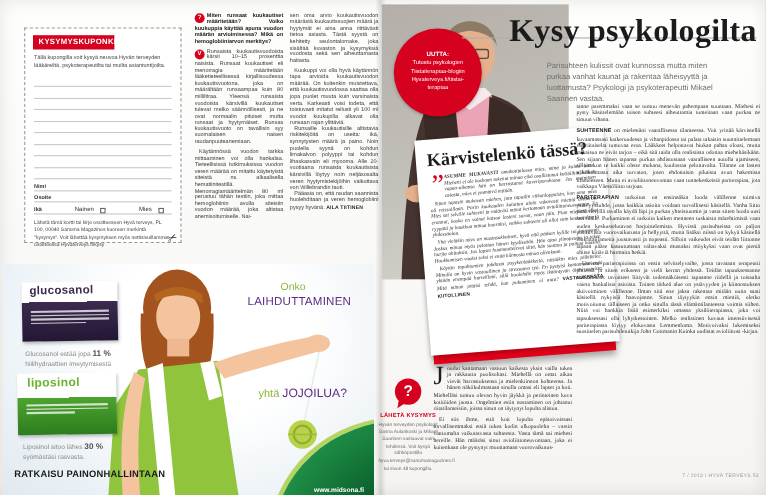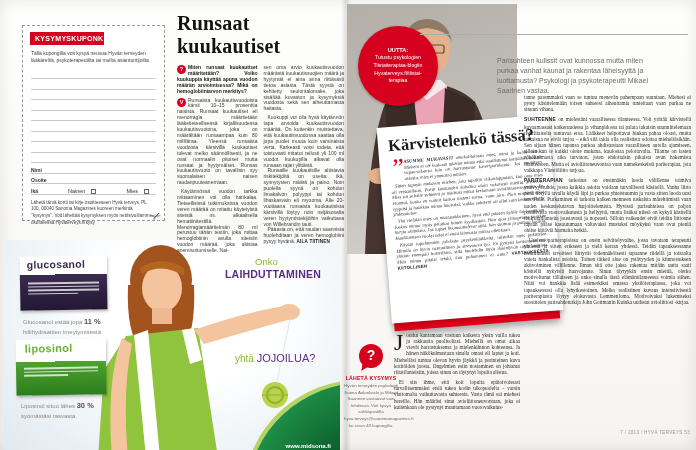--- a/index.html
+++ b/index.html
@@ -19,21 +19,21 @@
   .cgap{width:22px}
   .coupon-foot{font-size:4.6px;line-height:1.5;color:#444;margin:5px 1px 0}
   .scissors{position:absolute;right:3px;bottom:-3px;font-size:11px;color:#333;transform:rotate(-25deg)}
 
   
   .ad{position:absolute;left:3px;top:240px;width:337px;height:218px;background:radial-gradient(ellipse at 55% 30%,#ffffff 35%,#e9f0f5 78%,#dfe8ee 100%);overflow:hidden}
   .ad svg{position:absolute;left:95px;top:0}
   .green-corner{position:absolute;right:-28px;bottom:-34px;width:120px;height:110px;background:radial-gradient(circle at 100% 100%,#0b5e2d 30%,#1d8c44 70%,#7fb93a 100%);border-radius:100% 0 0 0;box-shadow:-3px -3px 0 rgba(168,204,60,.8)}
   .ad-url{position:absolute;right:9px;bottom:9px;color:#fff;font-weight:bold;font-size:6px}
   .onko{position:absolute;left:252px;top:16px;color:#8ab73b;font-size:9.5px}
-  .laihdut{position:absolute;left:222px;top:28px;color:#5b2c83;font-weight:bold;font-size:10.5px;letter-spacing:.2px}
+  .laihdut{position:absolute;left:222px;top:28px;color:#5b2c83;font-weight:normal;font-size:10.5px;letter-spacing:.2px}
   .yhta-row{position:absolute;left:232px;top:112px;font-size:10px}
   .yhta{color:#8ab73b}
   .jojo{color:#5b2c83;font-weight:normal;font-size:11px}
   .pbox{position:absolute;box-shadow:1px 2px 3px rgba(0,0,0,.25)}
   .gluco{left:17px;top:16px;width:87px;height:54px;background:linear-gradient(#ffffff 0 34%,#3b2b4f 34%,#241735 100%);transform:rotate(-1deg)}
   .gluco .brand{color:#3b2b4f;font-weight:bold;font-size:10.5px;letter-spacing:.3px;padding:2px 0 0 7px}
   .lipo{left:13px;top:99px;width:90px;height:56px;background:linear-gradient(#ffffff 0 40%,#4da32f 40%,#2c7d1d 100%);transform:rotate(-1deg)}
   .lipo .brand{color:#6ab32f;font-weight:bold;font-size:11px;letter-spacing:.3px;padding:3px 0 0 9px}
   .fineprint{position:absolute;left:8px;right:8px;display:flex;flex-direction:column;gap:2px}
   .fineprint i{display:block;height:1.5px;background:rgba(255,255,255,.75)}
@@ -162,25 +162,25 @@
       <div class="fineprint" style="top:28px">
           <i></i>
           <i></i>
           <i style="width:60%"></i>
         </div>
     </div>
     <p class="claim claim2"><span>Liposinol sitoo lähes </span><b>30 %</b><span> syömästäsi rasvasta.</span></p>
     <div class="onko">Onko</div>
     <div class="laihdut">LAIHDUTTAMINEN</div>
     <div class="yhta-row"><span class="yhta">yhtä </span><span class="jojo">JOJOILUA?</span></div>
+    <div class="ratkaisu">RATKAISU PAINONHALLINTAAN</div>
     <div class="ad-url">www.midsona.fi</div>
   </div>
 
   <div class="amid">
-    <h1>Runsaat kuukautiset</h1>
     <div class="cols">
       <div class="col">
         <p><span class="ci">?</span><span class="qtext">Miten runsaat kuukautiset määritetään? Voiko kuukuppia käyttää apuna vuodon määrän arvioimisessa? Mikä on hemoglobiiniarvon merkitys?</span></p>
         <p><span class="ci">V</span><span>Runsaista kuukautisvuodoista kärsii 10–15 prosenttia naisista. Runsaat kuukautiset eli menorragia määritetään lääketieteellisessä kirjallisuudessa kuukautisvuotona, joka on määrältään runsaampaa kuin 80 millilitraa. Yleensä runsaista vuodoista kärsivillä kuukautiset tulevat melko säännöllisesti, ja ne ovat normaalin pituiset mutta runsaat ja hyytymäiset. Runsas kuukautisvuoto on tavallisin syy suomalaisen naisen raudanpuuteanemiaan.</span></p>
         <p class="ind">Käytännössä vuodon tarkka mittaaminen voi olla hankalaa. Tieteellisissä tutkimuksissa vuodon veren määrää on mitattu käytetyistä siteistä ns. alkaalisella hematiinitestillä. Menorragiamääritelmän 80 ml perustuu tähän testiin, joka mittaa hemoglobiinin avulla siteisiin vuodon määrää, joka altistaa anemisoitumiselle. Nai-</p>
       </div>
       <div class="col">
         <p>sen oma arvio kuukautisvuodon määrästä kuukautissuojien määrä ja hyytymät ei aina anna riittävästi tietoa asiasta. Tästä syystä on kehitetty seulontalomake, joka sisältää kuvaston ja kysymyksiä vuodosta sekä sen aiheuttamasta haitasta.</p>
         <p class="ind">Kuukuppi voi olla hyvä käytännön tapa arvioida kuukautisvuodon määrää. On kuitenkin muistettava, että kuukautisvuodossa saattaa olla jopa puolet muuta kuin varsinaista verta. Karkeasti voisi todeta, että toistuvasti mitatut reilusti yli 100 ml vuodot kuukupilla alkavat olla runsaan rajan ylittäviä.</p>
         <p class="ind">Runsaille kuukautisille altistavia riskitekijöitä on useita: ikä, synnytysten määrä ja paino. Noin puolella syynä on kohdun limakalvon polyyppi tai kohdun lihaskasvain eli myooma. Alle 20-vuotiaana runsaista kuukautisista kärsivillä löytyy noin neljäsosalta veren hyytymistekijöihin vaikuttava von Willebrandin tauti.</p>
@@ -212,20 +212,21 @@
 
   <div class="badge">
     <div class="bt">UUTTA:</div>
     <div class="bl">Tutustu psykologien
 Tiistaiterapiaa-blogiin
 Hyvaterveys.fi/tiistai-
 terapiaa</div>
   </div>
 
   <div class="ht-rule"></div>
+  <h1 class="ht-head">Kysy psykologilta</h1>
   <p class="ht-intro">Parisuhteen kulissit ovat kunnossa mutta miten purkaa vanhat kaunat ja rakentaa läheisyyttä ja luottamusta? Psykologi ja psykoterapeutti Mikael Saarinen vastaa.</p>
 
   <div class="card-red"></div>
   <div class="card">
     <h2>Kärvistelenkö tässä?</h2>
     <div class="letter">
       <span class="bigquote">”</span>
       <p><b class="lead">ASUMME MUKAVASTI</b><span> omakotitalossa mies, minä ja kolme lasta. Mieheni ei ole koskaan tukenut minua eikä osallistunut kotitöihin, kaiken vapaa-aikansa hän on harrastanut kaveriporukassa. Jos mainitsen asiasta, mies ei ymmärrä mitään.</span></p>
       <p class="ind">Sitten tapasin mukavan miehen, jota tapailin viikonloppuisin, kun oma mies oli reissuillaan. Parin kuukauden kuluttua aloin vakavasti miettiä avioeroa. Mies sai selville suhteeni ja määräsi minut kertomaan avioliittoneuvontaan. En eronnut, koska en voinut katsoa lasteni surua, vaan jäin. Pian mieheni alkoi ryypätä ja haukkua minua huoraksi, vaikka suhteeni oli ollut vain keskustelua ja yhdessäoloa.</p>
       <p class="ind">Yhä vieläkin mies on mustasukkainen, hyvä että pääsen kylille tai kauppaan. Joskus minua myös pelottaa hänen kyydissään. Hän ajaa ylinopeutta ja tekee hurjia ohituksia. Jos lapset huomauttelevat siitä, hän suuttuu ja painaa kaasua. Haukkumisen vuoksi seksi ei enää kiinnosta minua ollenkaan.</p>

